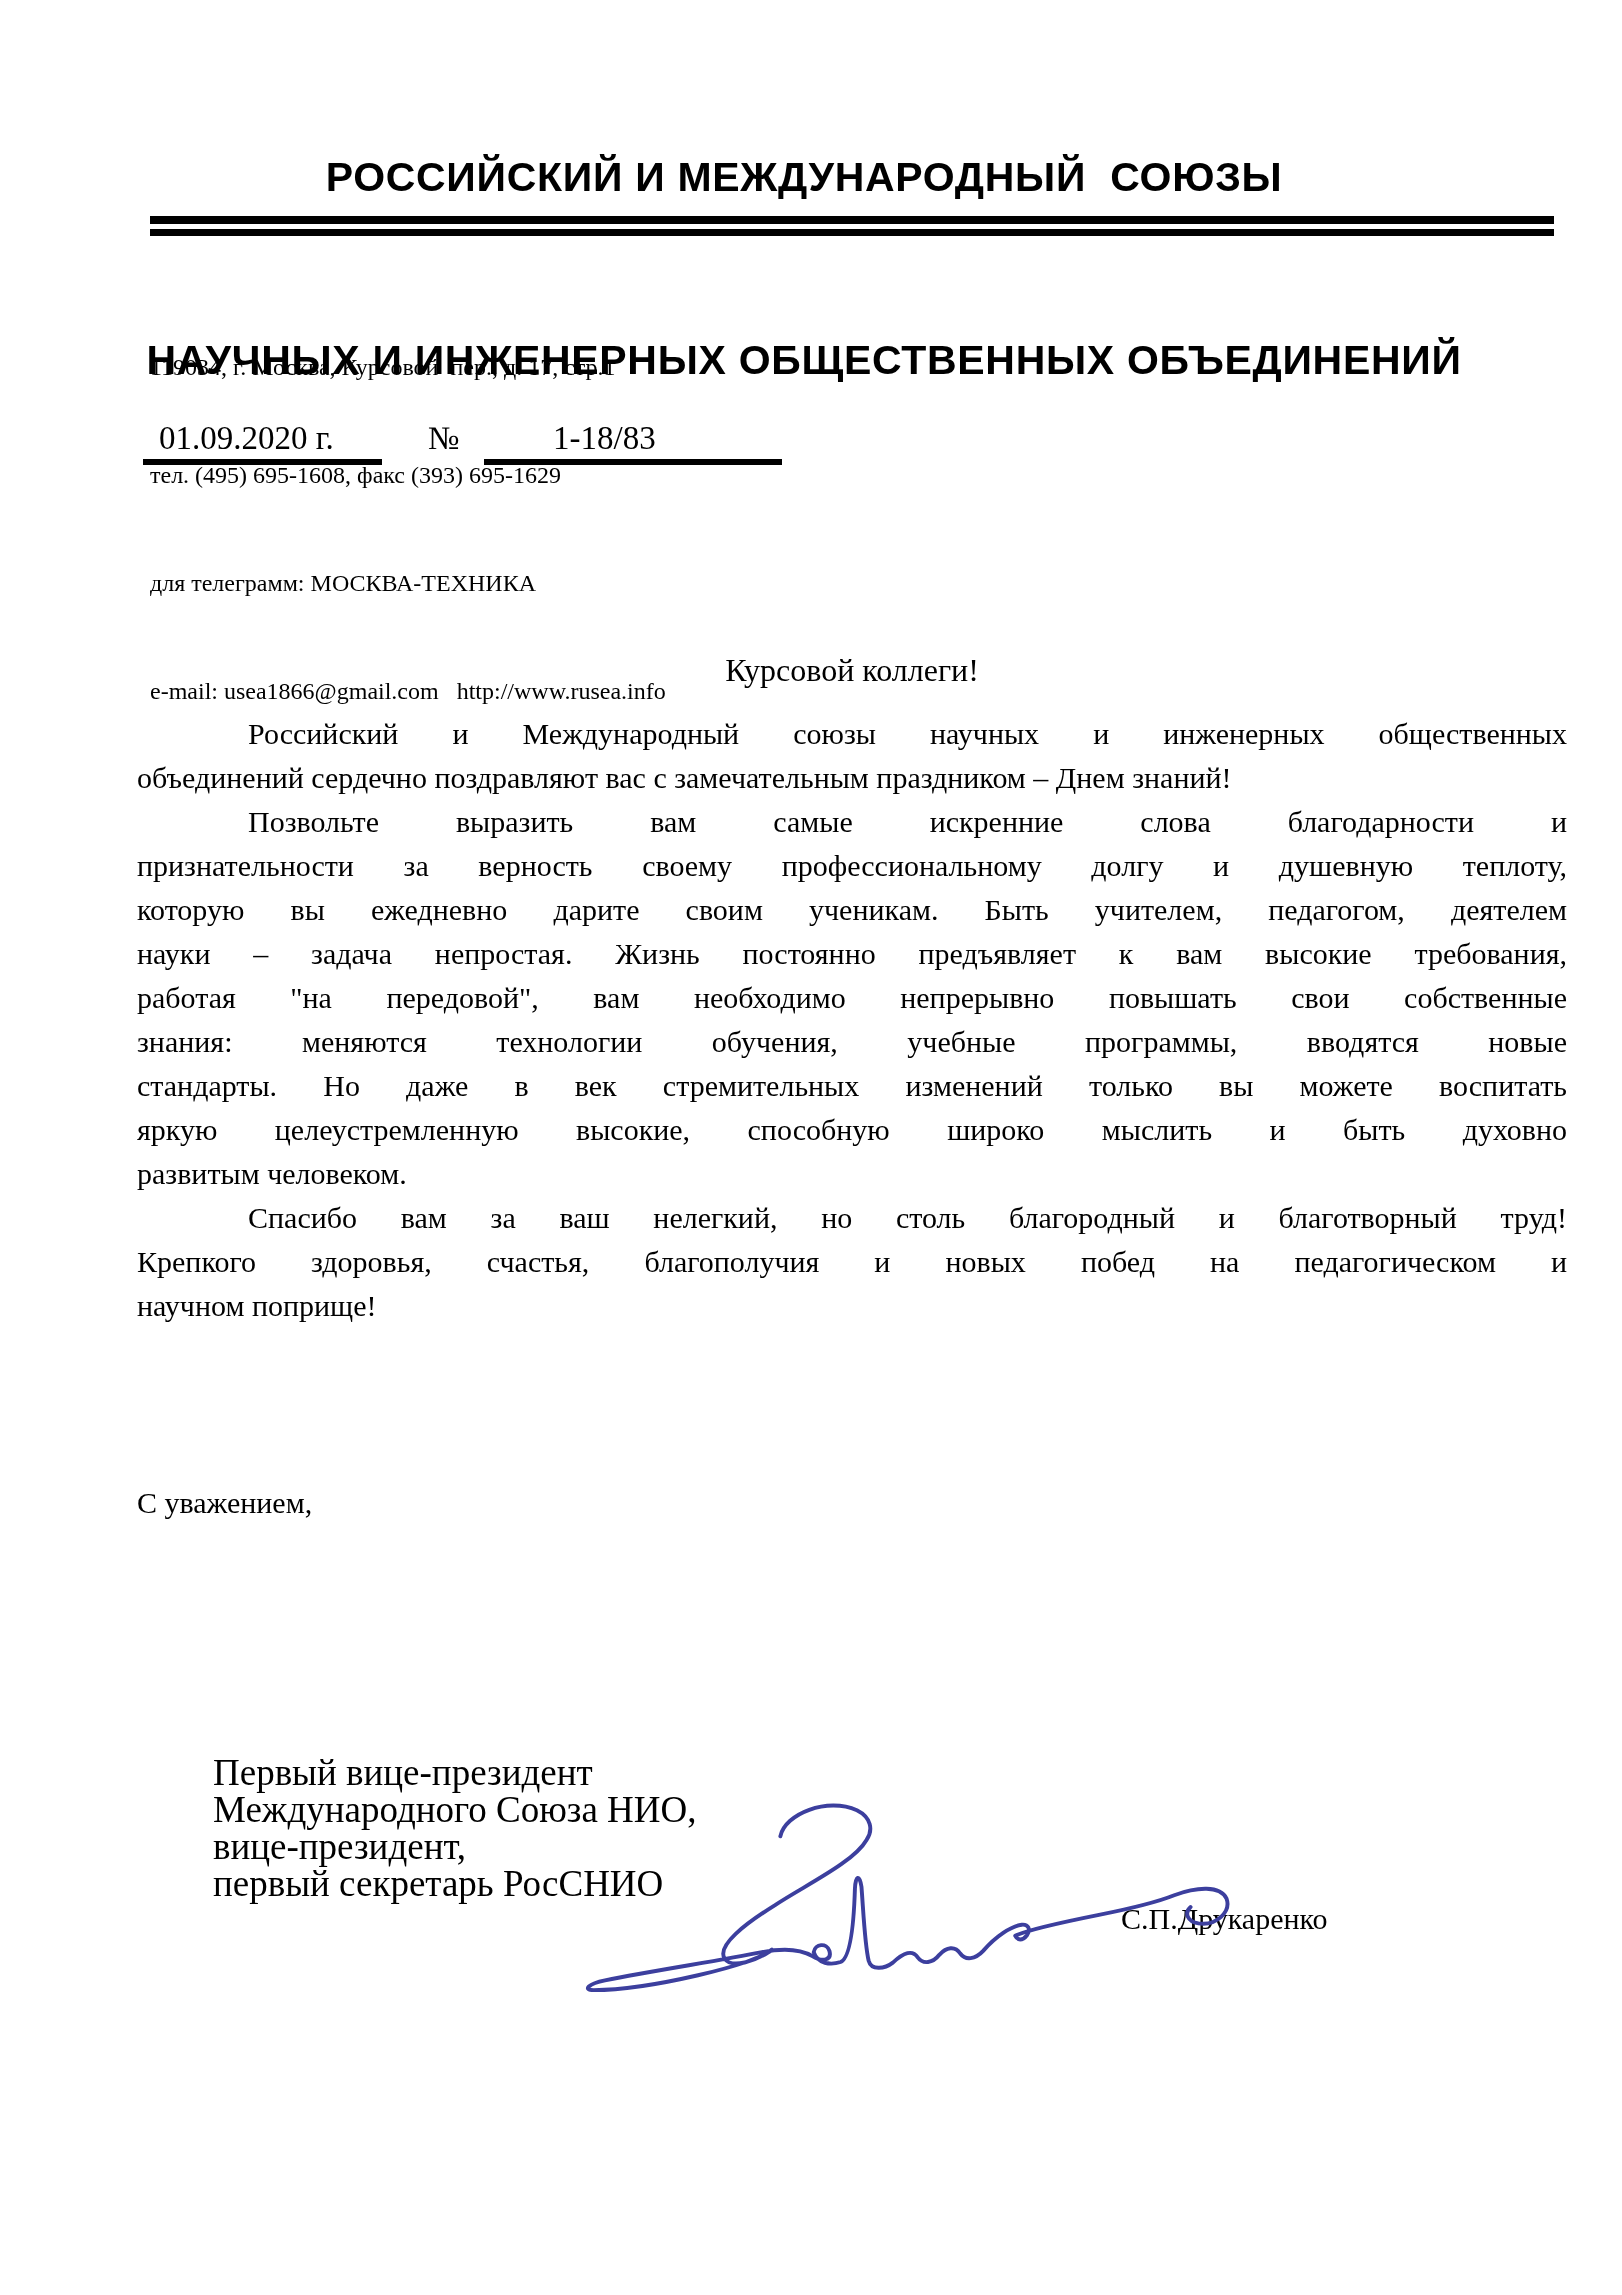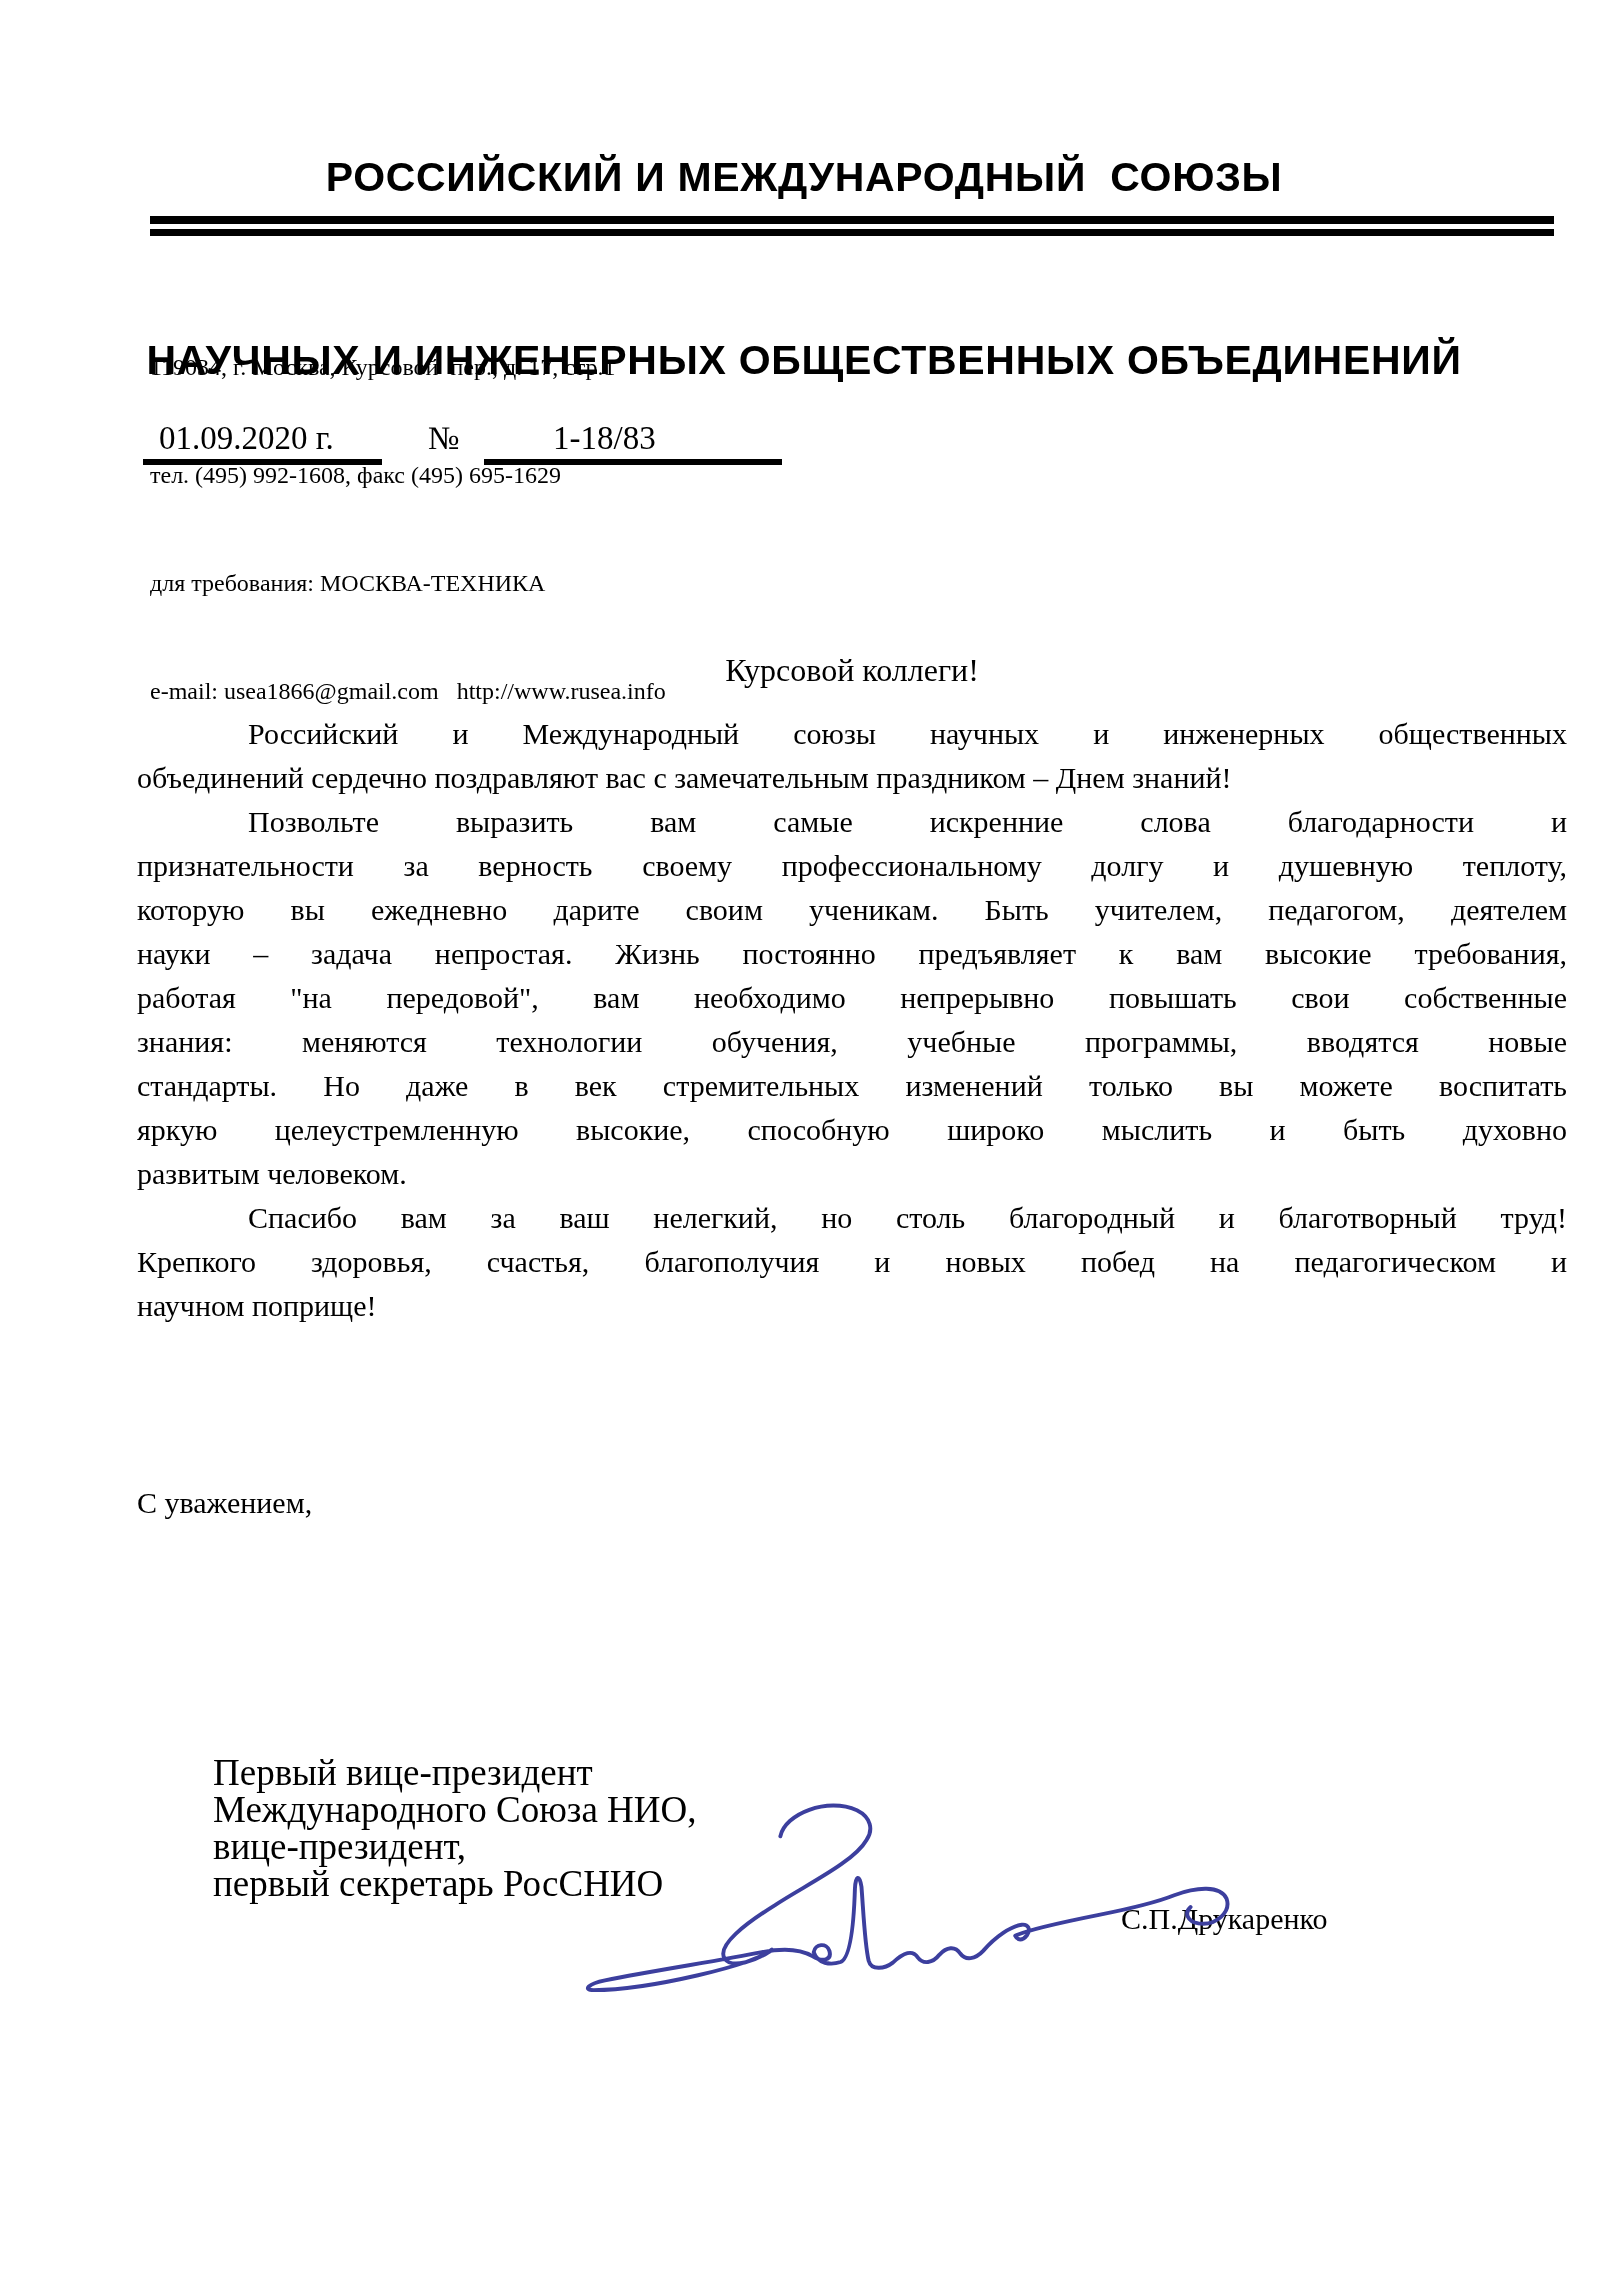--- a/index.html
+++ b/index.html
@@ -97,22 +97,22 @@
 
   <div class="title-block">
     <div>РОССИЙСКИЙ И МЕЖДУНАРОДНЫЙ  СОЮЗЫ</div>
     <div>НАУЧНЫХ И ИНЖЕНЕРНЫХ ОБЩЕСТВЕННЫХ ОБЪЕДИНЕНИЙ</div>
   </div>
 
   <div class="double-rule"></div>
 
   <div class="contact">
     <div>119034, г. Москва, Курсовой  пер., д. 17, стр.1</div>
-    <div>тел. (495) 992-1608, факс (495) 695-1629</div>
-    <div>для требования: МОСКВА-ТЕХНИКА</div>
+    <div>тел. (495) 695-1608, факс (393) 695-1629</div>
+    <div>для телеграмм: МОСКВА-ТЕХНИКА</div>
     <div>e-mail: usea1866@gmail.com   http://www.rusea.info</div>
   </div>
 
   <div class="refline">
     <span class="ref-date">01.09.2020 г.</span>
     <span class="ref-no-sign">№</span>
     <span class="ref-number">1-18/83</span>
     <span class="ref-bar1"></span>
     <span class="ref-bar2"></span>
   </div>

